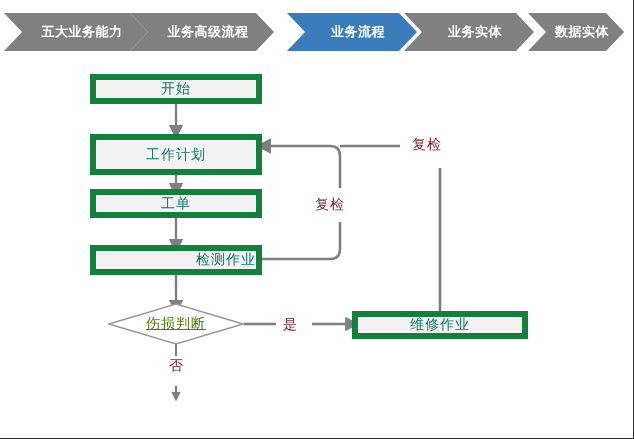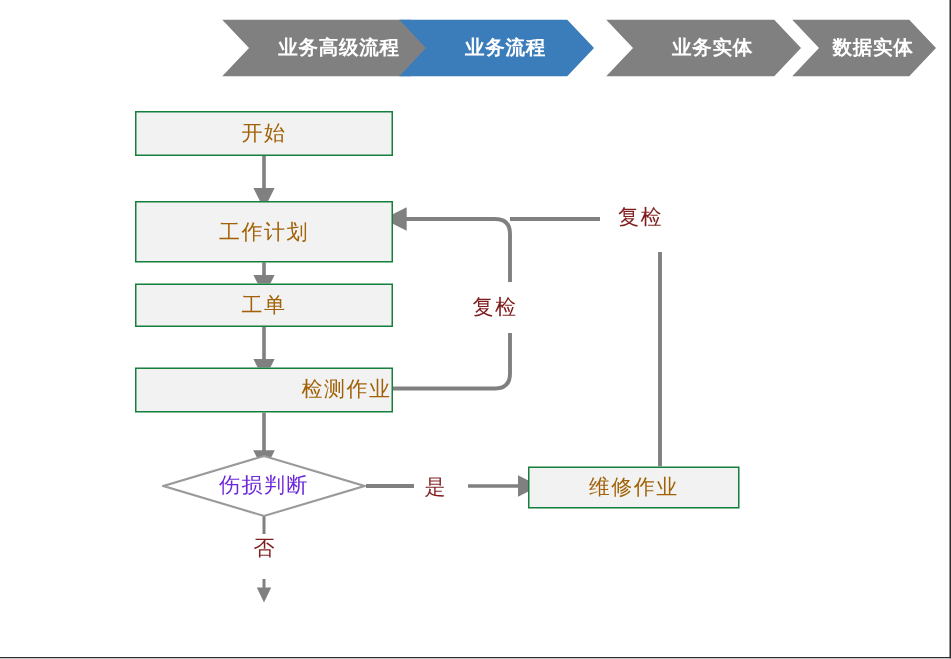--- a/index.html
+++ b/index.html
@@ -30,62 +30,68 @@
     letter-spacing:.5px;white-space:nowrap;
     text-align:center;width:100%;
     padding-left:12px;
   }
 
   
   .node{
     position:absolute;
     box-sizing:border-box;
     background:#f2f2f2;
-    border:1px solid #15803d;
+    border:6px solid #15803d;
     display:flex;align-items:center;justify-content:center;
-    font-size:14px;color:#a16207;
+    font-size:14px;color:#0f766e;
     letter-spacing:1px;
   }
 
   .diamond-wrap{
     position:absolute;
     display:flex;align-items:center;justify-content:center;
   }
   .diamond-wrap svg{position:absolute;left:0;top:0;}
   .diamond-wrap .dlabel{
-    position:relative;z-index:2;font-size:14px;color:#6d28d9;
-    letter-spacing:1px;white-space:nowrap;
+    position:relative;z-index:2;font-size:14px;color:#4d7c0f;
+    letter-spacing:1px;white-space:nowrap;text-decoration:underline;
   }
 
   
   .flabel{
     position:absolute;
     font-size:14px;color:#7f1d1d;letter-spacing:1px;
     white-space:nowrap;
   }
 
   
   #wires{position:absolute;left:0;top:0;width:634px;height:439px;}
 </style>
 </head>
 <body>
 
 <div id="page">
 
   <div id="breadcrumb">
 
+    <div class="chev" style="left:4px;width:144px;">
+      <svg width="144" height="38" viewBox="0 0 144 38" style="position:absolute;left:0;top:0;">
+        <path d="M0,0 L126,0 L144,19 L126,38 L0,38 L18,19 Z" fill="#808080"></path>
+      </svg>
+      <span class="chev-label">五大业务能力</span>
+    </div>
 
-    <div class="chev" style="left:148px;width:144px;align-items:center;">
+    <div class="chev" style="left:130px;width:144px;align-items:center;">
       <svg width="144" height="38" viewBox="0 0 144 38" style="position:absolute;left:0;top:0;">
         <path d="M0,0 L126,0 L144,19 L126,38 L0,38 L18,19 Z" fill="#808080"></path>
       </svg>
       <span class="chev-label">业务高级流程</span>
     </div>
 
-    <div class="chev" style="left:266px;width:130px;">
+    <div class="chev" style="left:287px;width:130px;">
       <svg width="130" height="38" viewBox="0 0 130 38" style="position:absolute;left:0;top:0;">
         <path d="M0,0 L112,0 L130,19 L112,38 L0,38 L18,19 Z" fill="#3b7cba"></path>
       </svg>
       <span class="chev-label">业务流程</span>
     </div>
 
     <div class="chev" style="left:404px;width:130px;">
       <svg width="130" height="38" viewBox="0 0 130 38" style="position:absolute;left:0;top:0;">
         <path d="M0,0 L112,0 L130,19 L112,38 L0,38 L18,19 Z" fill="#808080"></path>
       </svg>
@@ -147,21 +153,21 @@
     <span>检测作业</span>
   </div>
 
   <div class="diamond-wrap" style="left:108px;top:303px;width:136px;height:42px;">
     <svg width="136" height="42" viewBox="0 0 136 42">
       <path d="M68,1 L135,21 L68,41 L1,21 Z" fill="#ffffff" stroke="#9a9a9a" stroke-width="1.4"></path>
     </svg>
     <span class="dlabel">伤损判断</span>
   </div>
 
-  <div class="node" style="left:352px;top:311px;width:141px;height:28px;">
+  <div class="node" style="left:352px;top:311px;width:176px;height:28px;">
     <span>维修作业</span>
   </div>
 
 
   <span class="flabel" style="left:315px;top:196px;">复检</span>
 
   <span class="flabel" style="left:412px;top:136px;">复检</span>
 
   <span class="flabel" style="left:283px;top:316px;">是</span>
 

